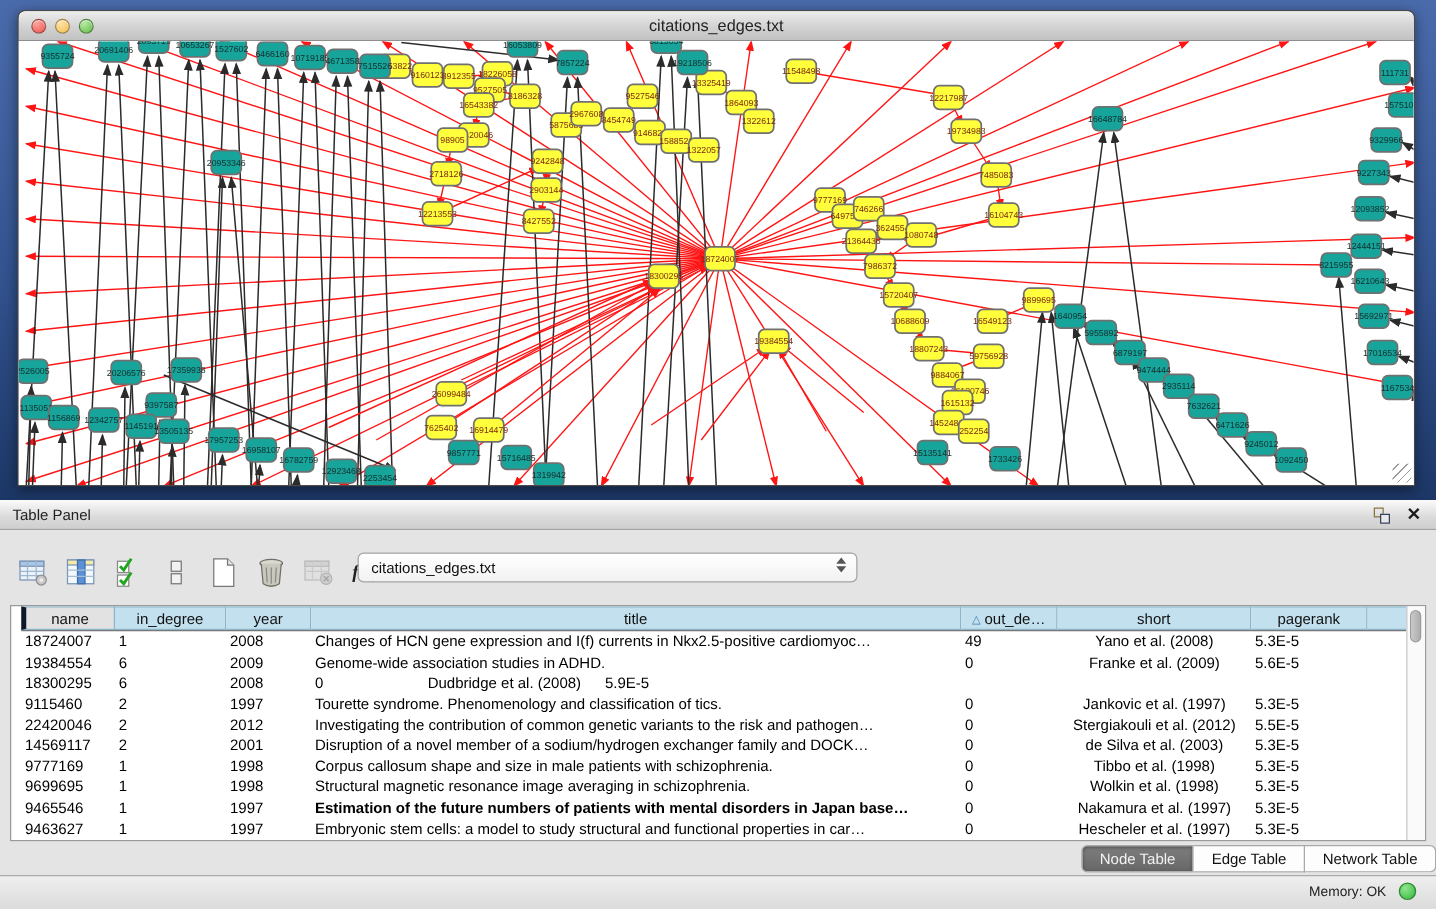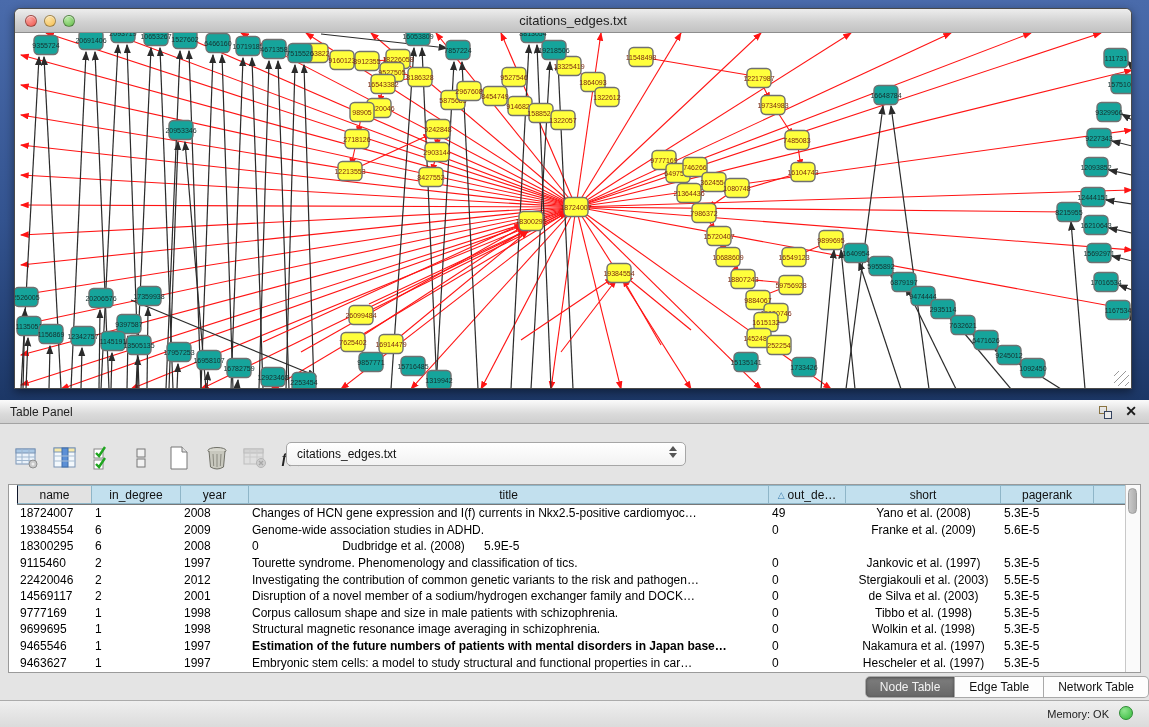--- a/index.html
+++ b/index.html
@@ -47,21 +47,21 @@
   .combo-arrows { position:absolute; right:8px; top:3px; display:flex; flex-direction:column; gap:2px; }
   .combo-arrows .up { width:0; height:0; border-left:4px solid transparent; border-right:4px solid transparent; border-bottom:5px solid #555; }
   .combo-arrows .down { width:0; height:0; border-left:4px solid transparent; border-right:4px solid transparent; border-top:5px solid #555; }
 
   .table-box { position:absolute; left:8px; top:84px; width:1133px; height:189px; background:#fff;
                border:1px solid #9A9A9A; overflow:hidden; }
   .tbl { position:absolute; left:8px; top:0; right:15px; bottom:0; }
   .tbl-header { display:flex; height:20px; border-bottom:1px solid #777; }
   .th { background:#C2E0EE; border:1px solid #8FB6C8; border-left:none; font-size:12px; color:#111;
         display:flex; align-items:center; justify-content:center; white-space:nowrap; overflow:hidden; cursor:pointer; }
-  .th:first-child { border-left:1px solid #0f172a; background:#E2E2E2; }
+  .th:first-child { border-left:4px solid #0f172a; background:#E2E2E2; }
   .sort-tri { color:#3D7FB0; font-size:9px; margin-right:3px; }
   .tr { display:flex; height:16.6px; align-items:center; }
   .td { font-size:12px; color:#000; white-space:nowrap; overflow:hidden; padding:0 3px; }
   .vscroll { position:absolute; right:0; top:0; width:15px; bottom:0; background:#FAFAFA; border-left:1px solid #C8C8C8; }
   .vthumb { position:absolute; left:2px; top:3px; width:9px; height:26px; border-radius:5px;
             background:linear-gradient(90deg,#C9C9C9,#AEAEAE); border:1px solid #9C9C9C; }
 
   .tabs { position:absolute; left:0; right:0; top:276px; height:22px; display:flex; justify-content:flex-end; }
   .seg { height:22px; font-size:12px; display:flex; align-items:center; padding:0 14px;
          background:#FDFDFD; color:#111; border:1px solid #A9A9A9; border-left:none; cursor:pointer; }
@@ -845,21 +845,21 @@
             <div class="td" style="width: 155px; flex: 0 0 155px; text-align: center;">Jankovic et al. (1997)</div>
             <div class="td" style="width: 93px; flex: 0 0 93px;">5.3E-5</div>
             <div class="td" style="width: 32px; flex: 0 0 32px;"></div>
           </div>
           <div class="tr">
             <div class="td" style="width: 75px; flex: 0 0 75px;">22420046</div>
             <div class="td" style="width: 89px; flex: 0 0 89px;">2</div>
             <div class="td" style="width: 68px; flex: 0 0 68px;">2012</div>
             <div class="td" style="width: 520px; flex: 0 0 520px;">Investigating the contribution of common genetic variants to the risk and pathogen…</div>
             <div class="td" style="width: 77px; flex: 0 0 77px;">0</div>
-            <div class="td" style="width: 155px; flex: 0 0 155px; text-align: center;">Stergiakouli et al. (2003)</div>
+            <div class="td" style="width: 155px; flex: 0 0 155px; text-align: center;">Stergiakouli et al. (2012)</div>
             <div class="td" style="width: 93px; flex: 0 0 93px;">5.5E-5</div>
             <div class="td" style="width: 32px; flex: 0 0 32px;"></div>
           </div>
           <div class="tr">
             <div class="td" style="width: 75px; flex: 0 0 75px;">14569117</div>
             <div class="td" style="width: 89px; flex: 0 0 89px;">2</div>
             <div class="td" style="width: 68px; flex: 0 0 68px;">2001</div>
             <div class="td" style="width: 520px; flex: 0 0 520px;">Disruption of a novel member of a sodium/hydrogen exchanger family and DOCK…</div>
             <div class="td" style="width: 77px; flex: 0 0 77px;">0</div>
             <div class="td" style="width: 155px; flex: 0 0 155px; text-align: center;">de Silva et al. (2003)</div>

